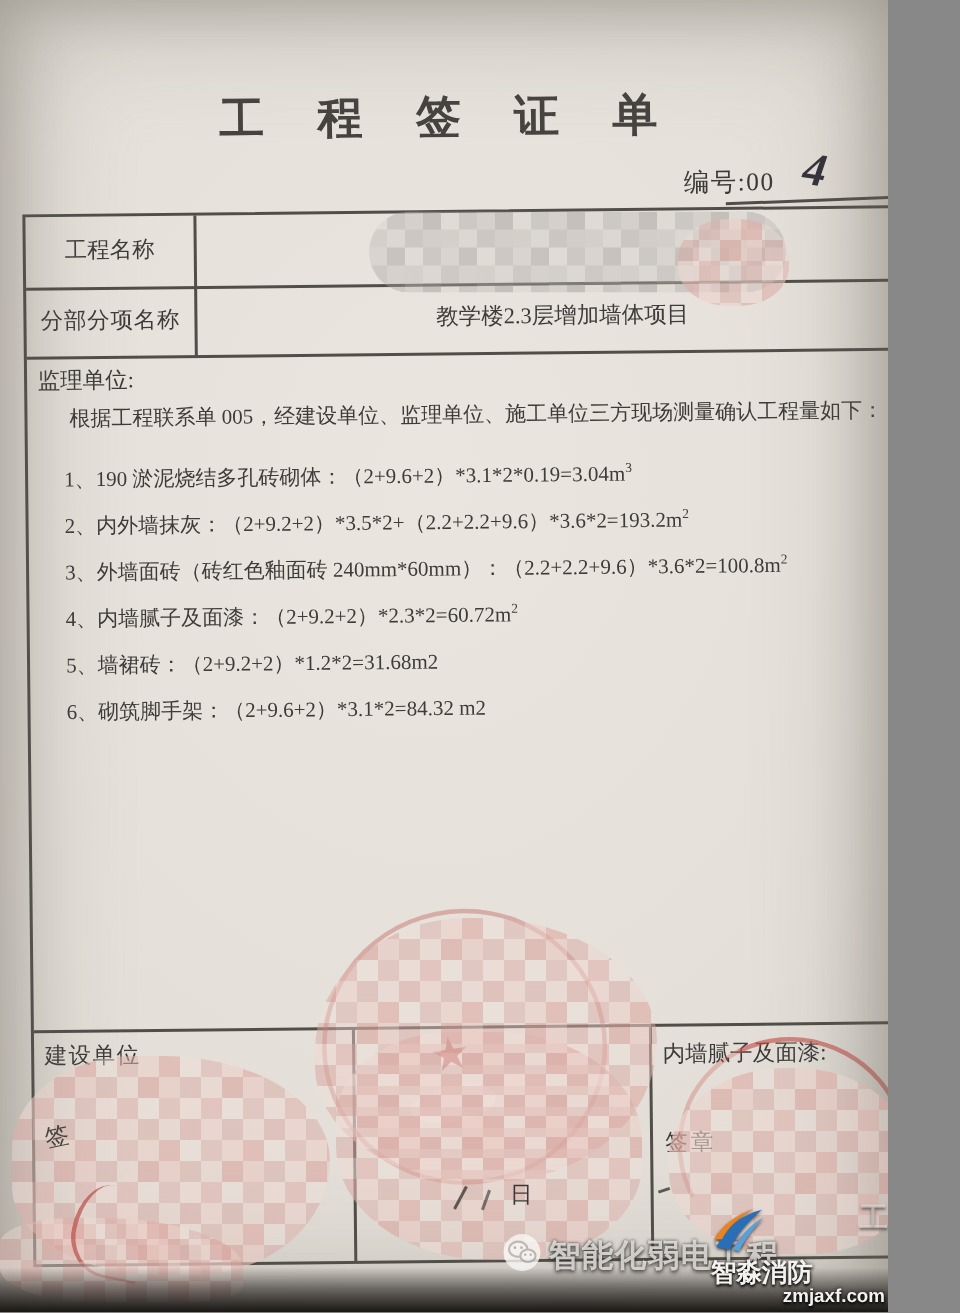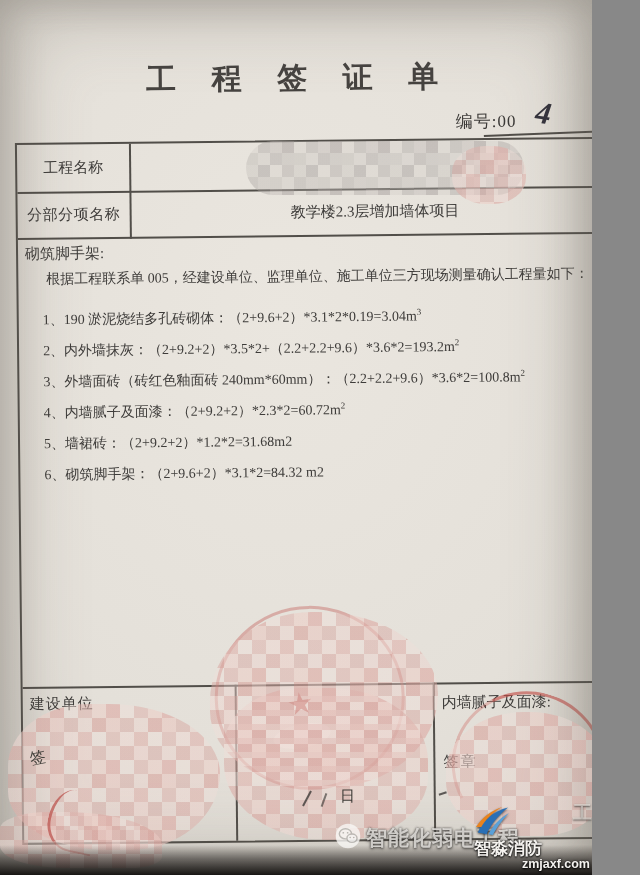--- a/index.html
+++ b/index.html
@@ -133,21 +133,21 @@
       <div class="gl gl-v1"></div>
       <div class="gl gl-v2"></div>
       <div class="gl gl-v3"></div>
 
       <div class="lbl-project">工程名称</div>
       <div class="val-project"></div>
 
       <div class="lbl-sub">分部分项名称</div>
       <div class="val-sub">教学楼2.3层增加墙体项目</div>
 
-      <div class="sec-label">砌筑脚手架:</div>
+      <div class="sec-label">监理单位:</div>
       <div class="intro">根据工程联系单 005，经建设单位、监理单位、施工单位三方现场测量确认工程量如下：</div>
 
       <div class="items">
         <div class="item"><span>1、190 淤泥烧结多孔砖砌体：（2+9.6+2）*3.1*2*0.19=3.04m</span><sup>3</sup></div>
         <div class="item"><span>2、内外墙抹灰：（2+9.2+2）*3.5*2+（2.2+2.2+9.6）*3.6*2=193.2m</span><sup>2</sup></div>
         <div class="item"><span>3、外墙面砖（砖红色釉面砖 240mm*60mm）：（2.2+2.2+9.6）*3.6*2=100.8m</span><sup>2</sup></div>
         <div class="item"><span>4、内墙腻子及面漆：（2+9.2+2）*2.3*2=60.72m</span><sup>2</sup></div>
         <div class="item"><span>5、墙裙砖：（2+9.2+2）*1.2*2=31.68m2</span><sup></sup></div>
         <div class="item"><span>6、砌筑脚手架：（2+9.6+2）*3.1*2=84.32 m2</span><sup></sup></div>
       </div>

